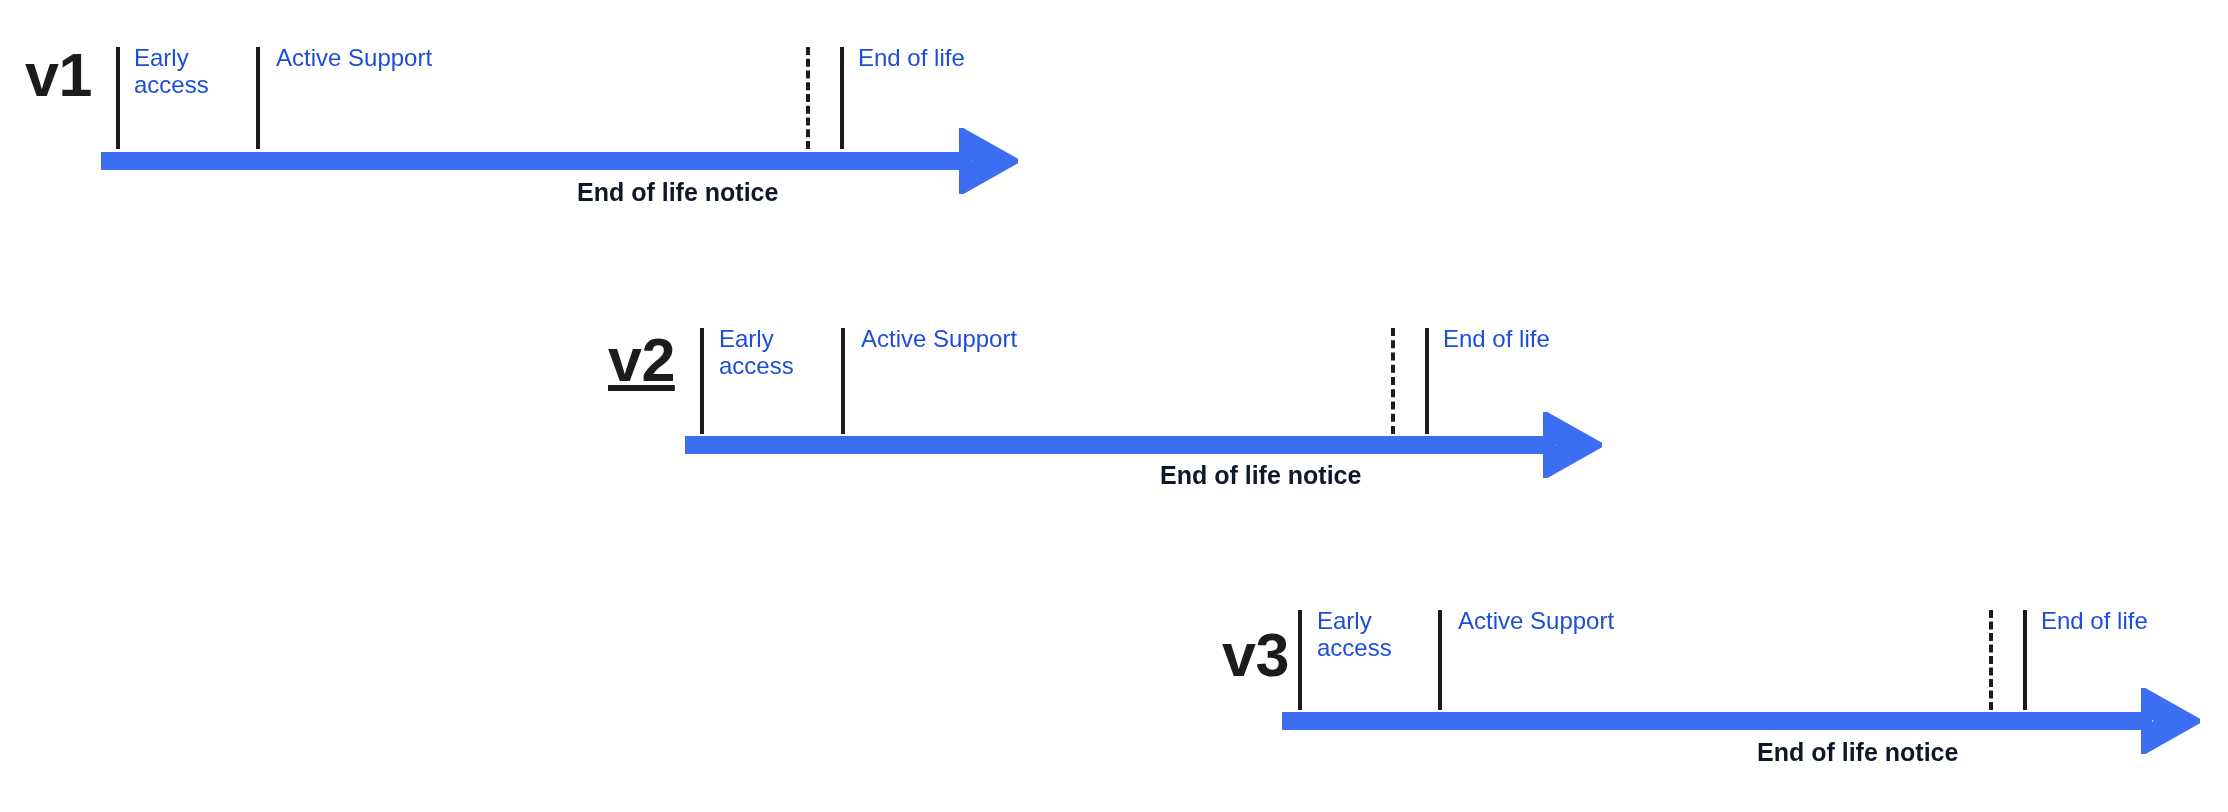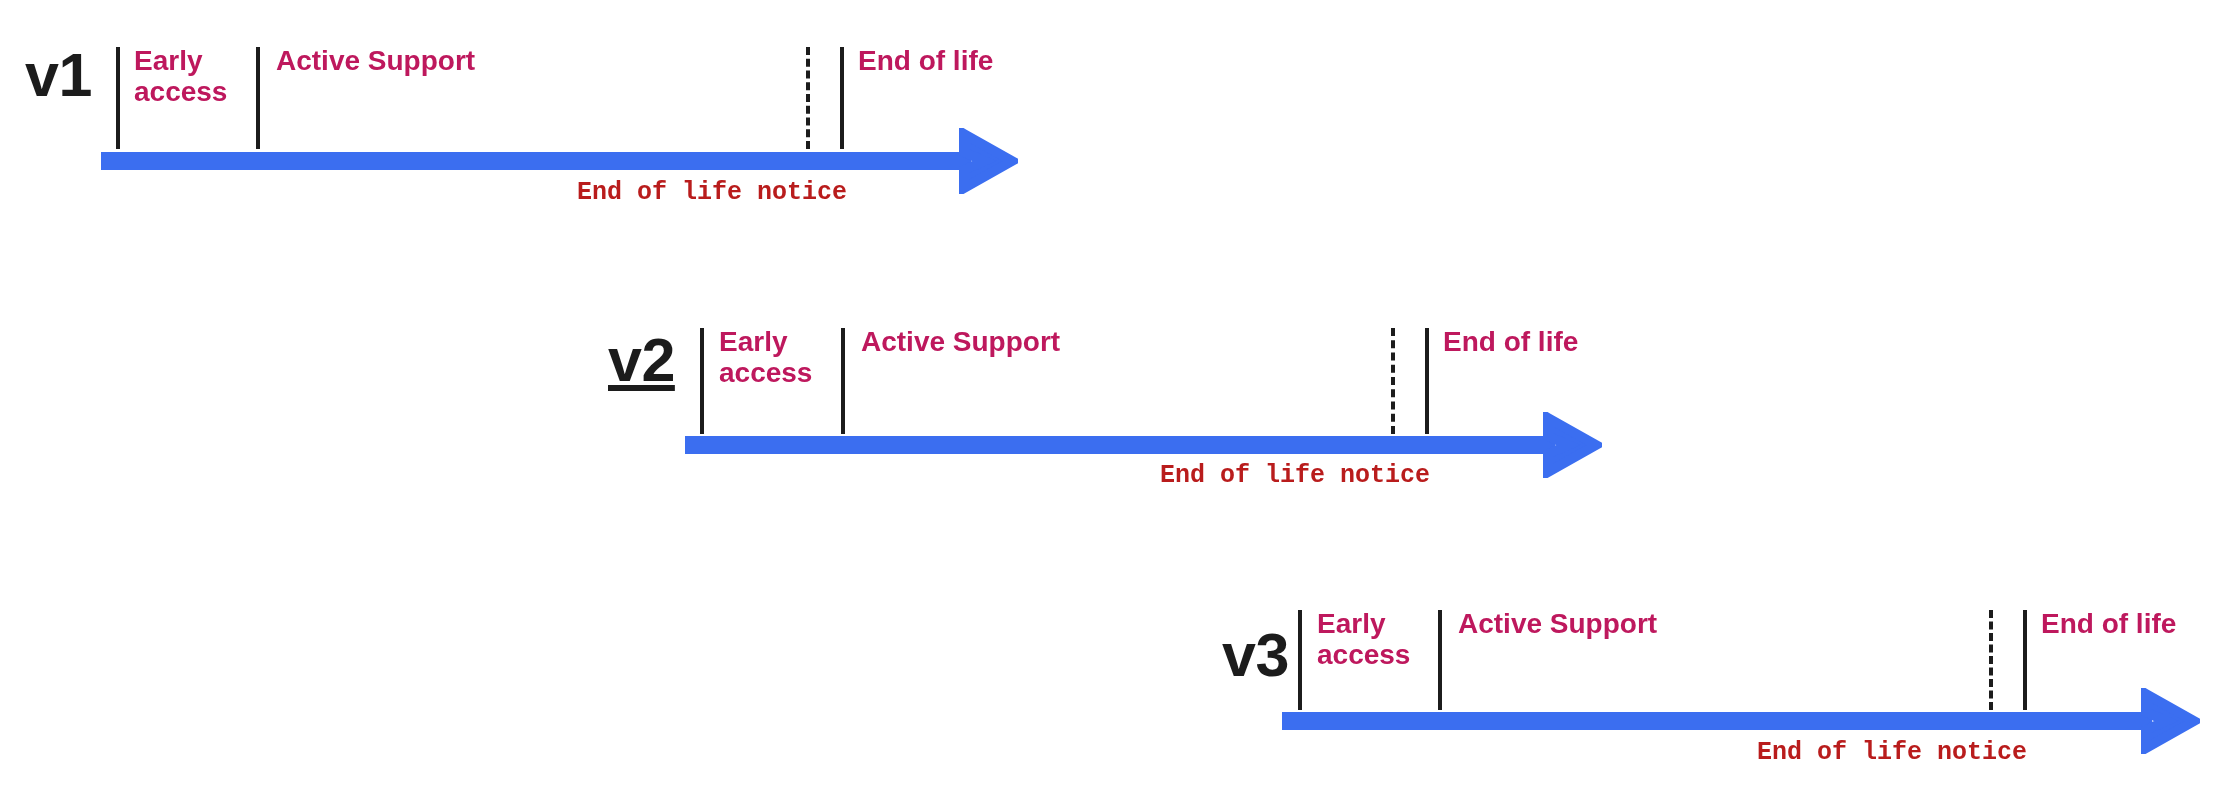--- a/index.html
+++ b/index.html
@@ -45,46 +45,45 @@
   .vline-dashed {
     position: absolute;
     width: 0;
     border-left: 4px dashed #1c1c1c;
     background: transparent;
   }
 
   
   .phase-label {
     position: absolute;
-    font-size: 28px;
-    font-weight: 700;
-    color: #be185d;
+    font-size: 24px;
+    font-weight: 400;
+    color: #1d4ed8;
     line-height: 1.12;
     white-space: pre-line;
   }
 
   
   .arrow-shaft {
     position: absolute;
     background: #3b6ef0;
   }
   .arrow-head {
     position: absolute;
     display: block;
   }
 
   
   .notice-label {
     position: absolute;
     font-size: 25px;
     font-weight: 700;
-    color: #b91c1c;
+    color: #0f172a;
     white-space: nowrap;
     line-height: 1;
-    font-family: Liberation Mono, monospace;
   }
 </style>
 </head>
 <body>
 
 <div id="canvas">
 
   <div class="timeline" style="left:0px; top:0px; width:1100px; height:220px;">
 
     <div class="version-label" style="left:25px; top:45px;">v1</div>

